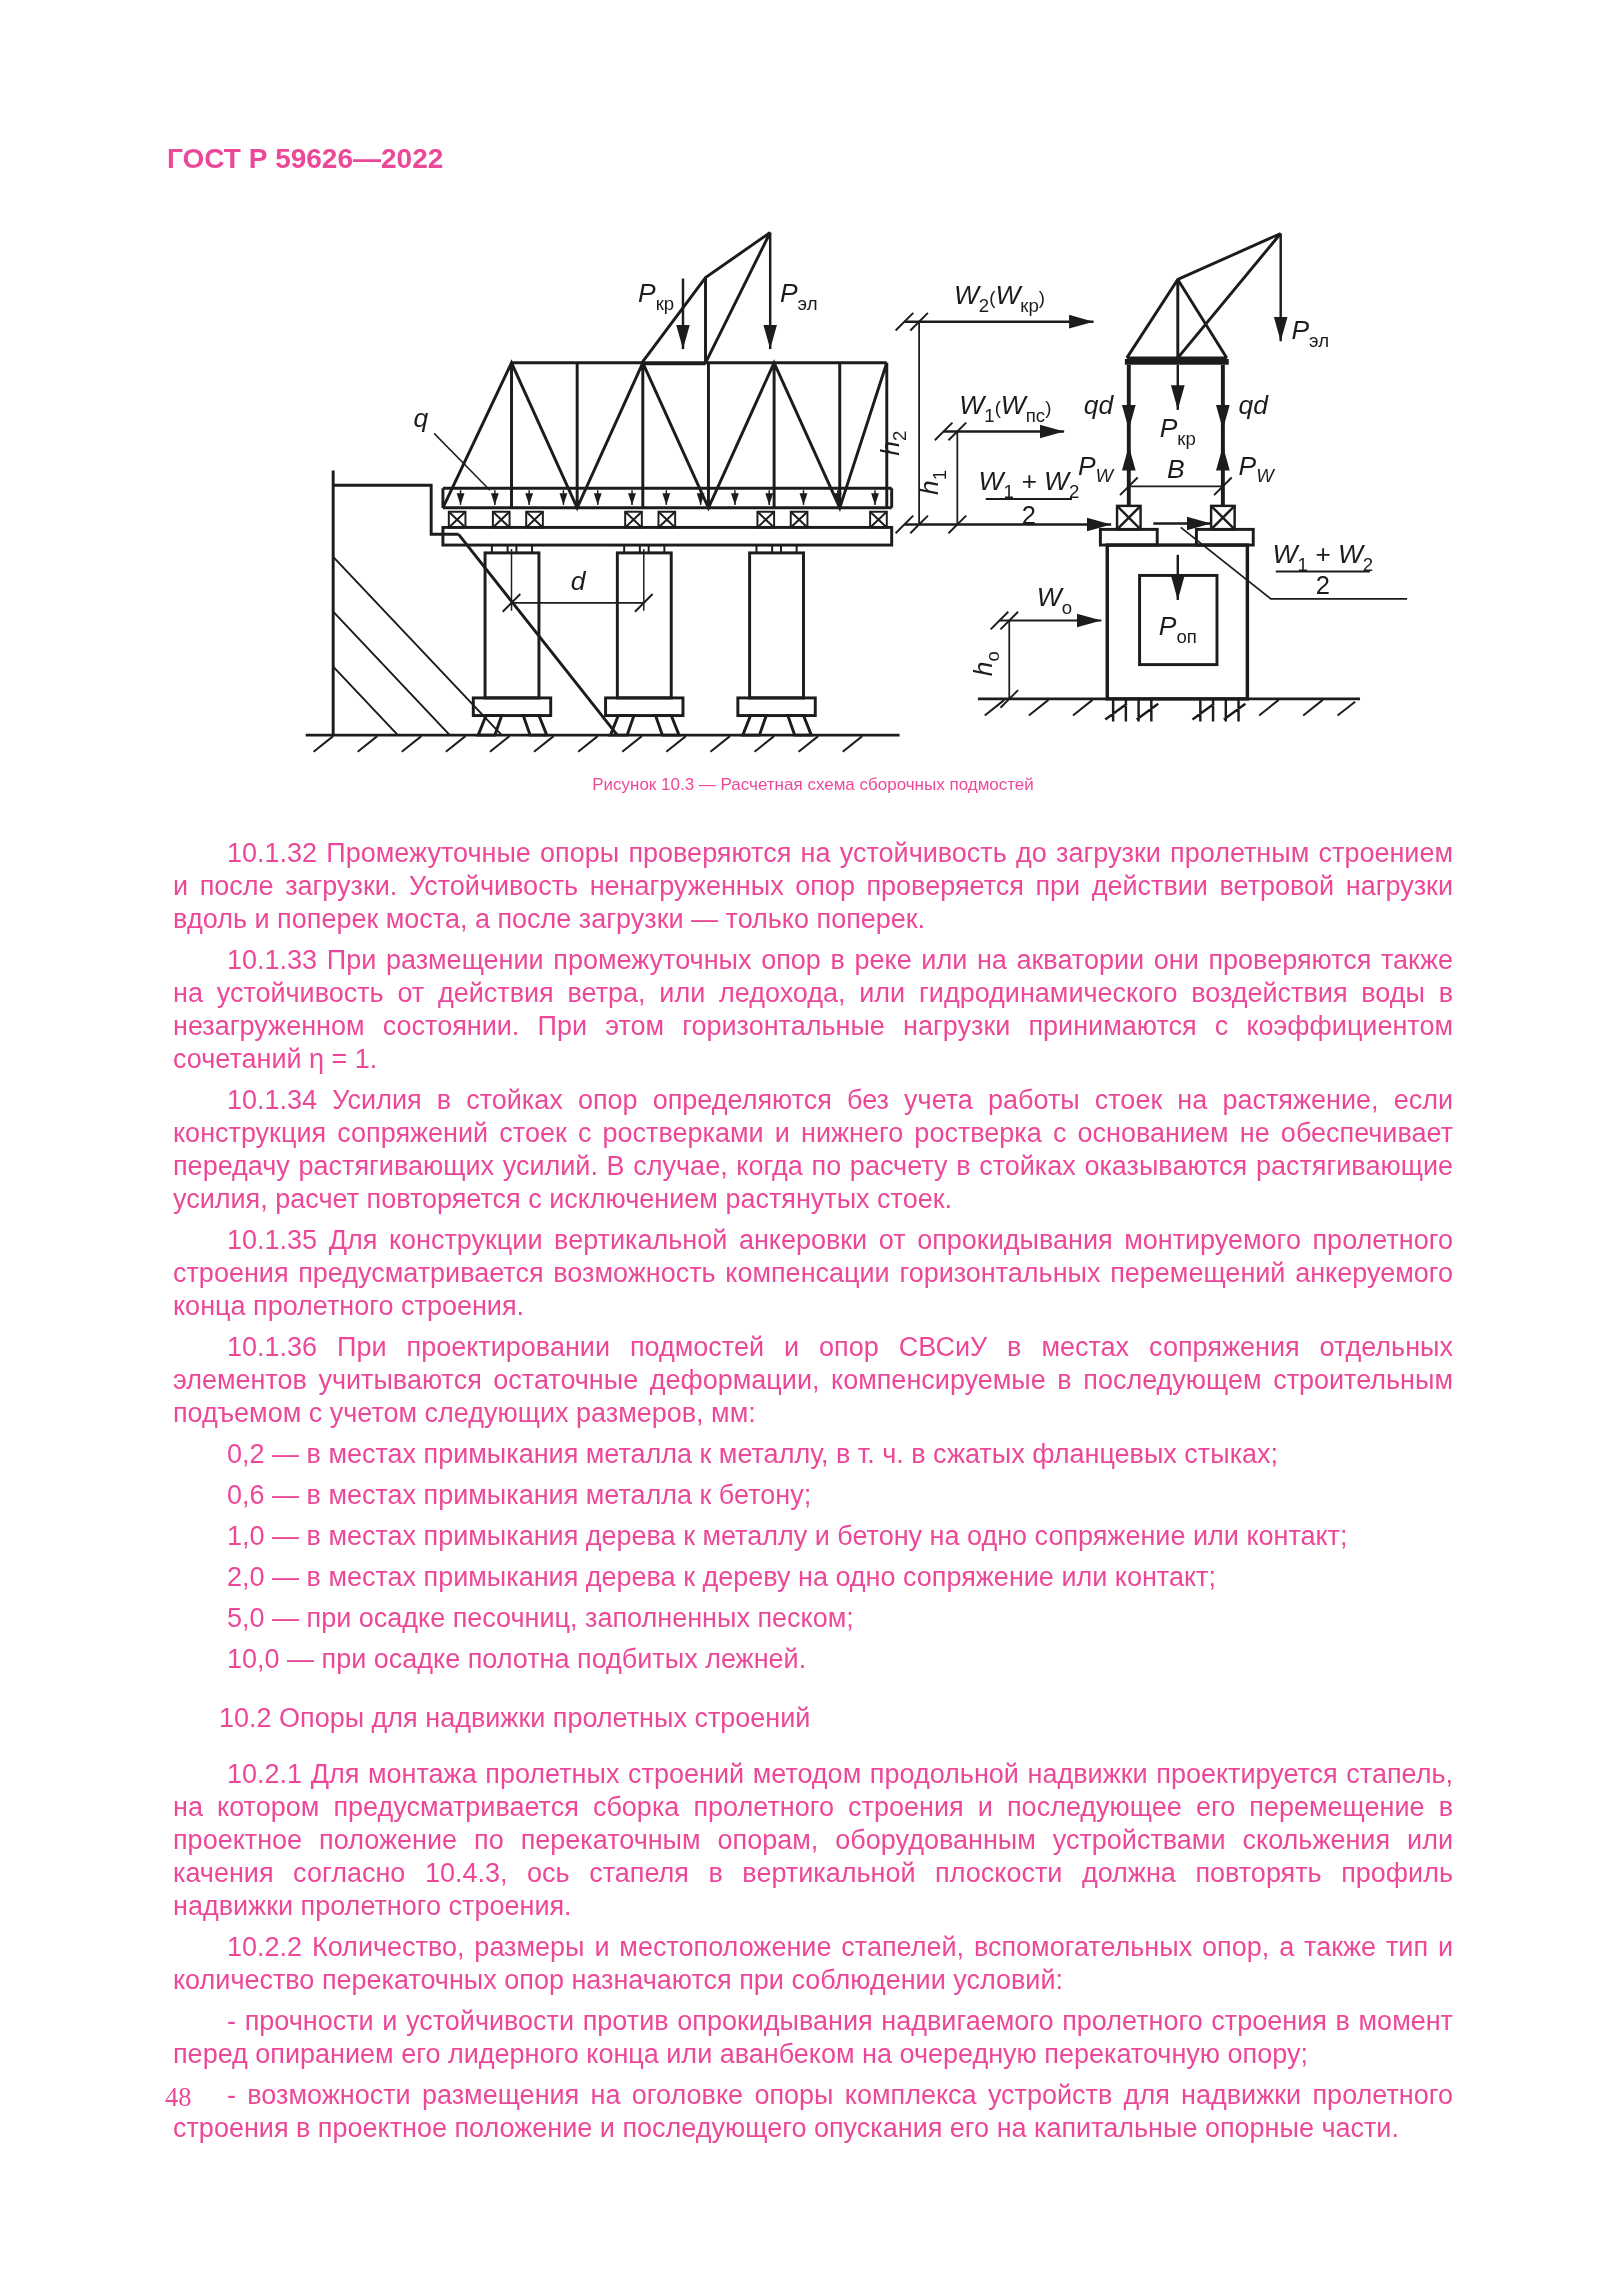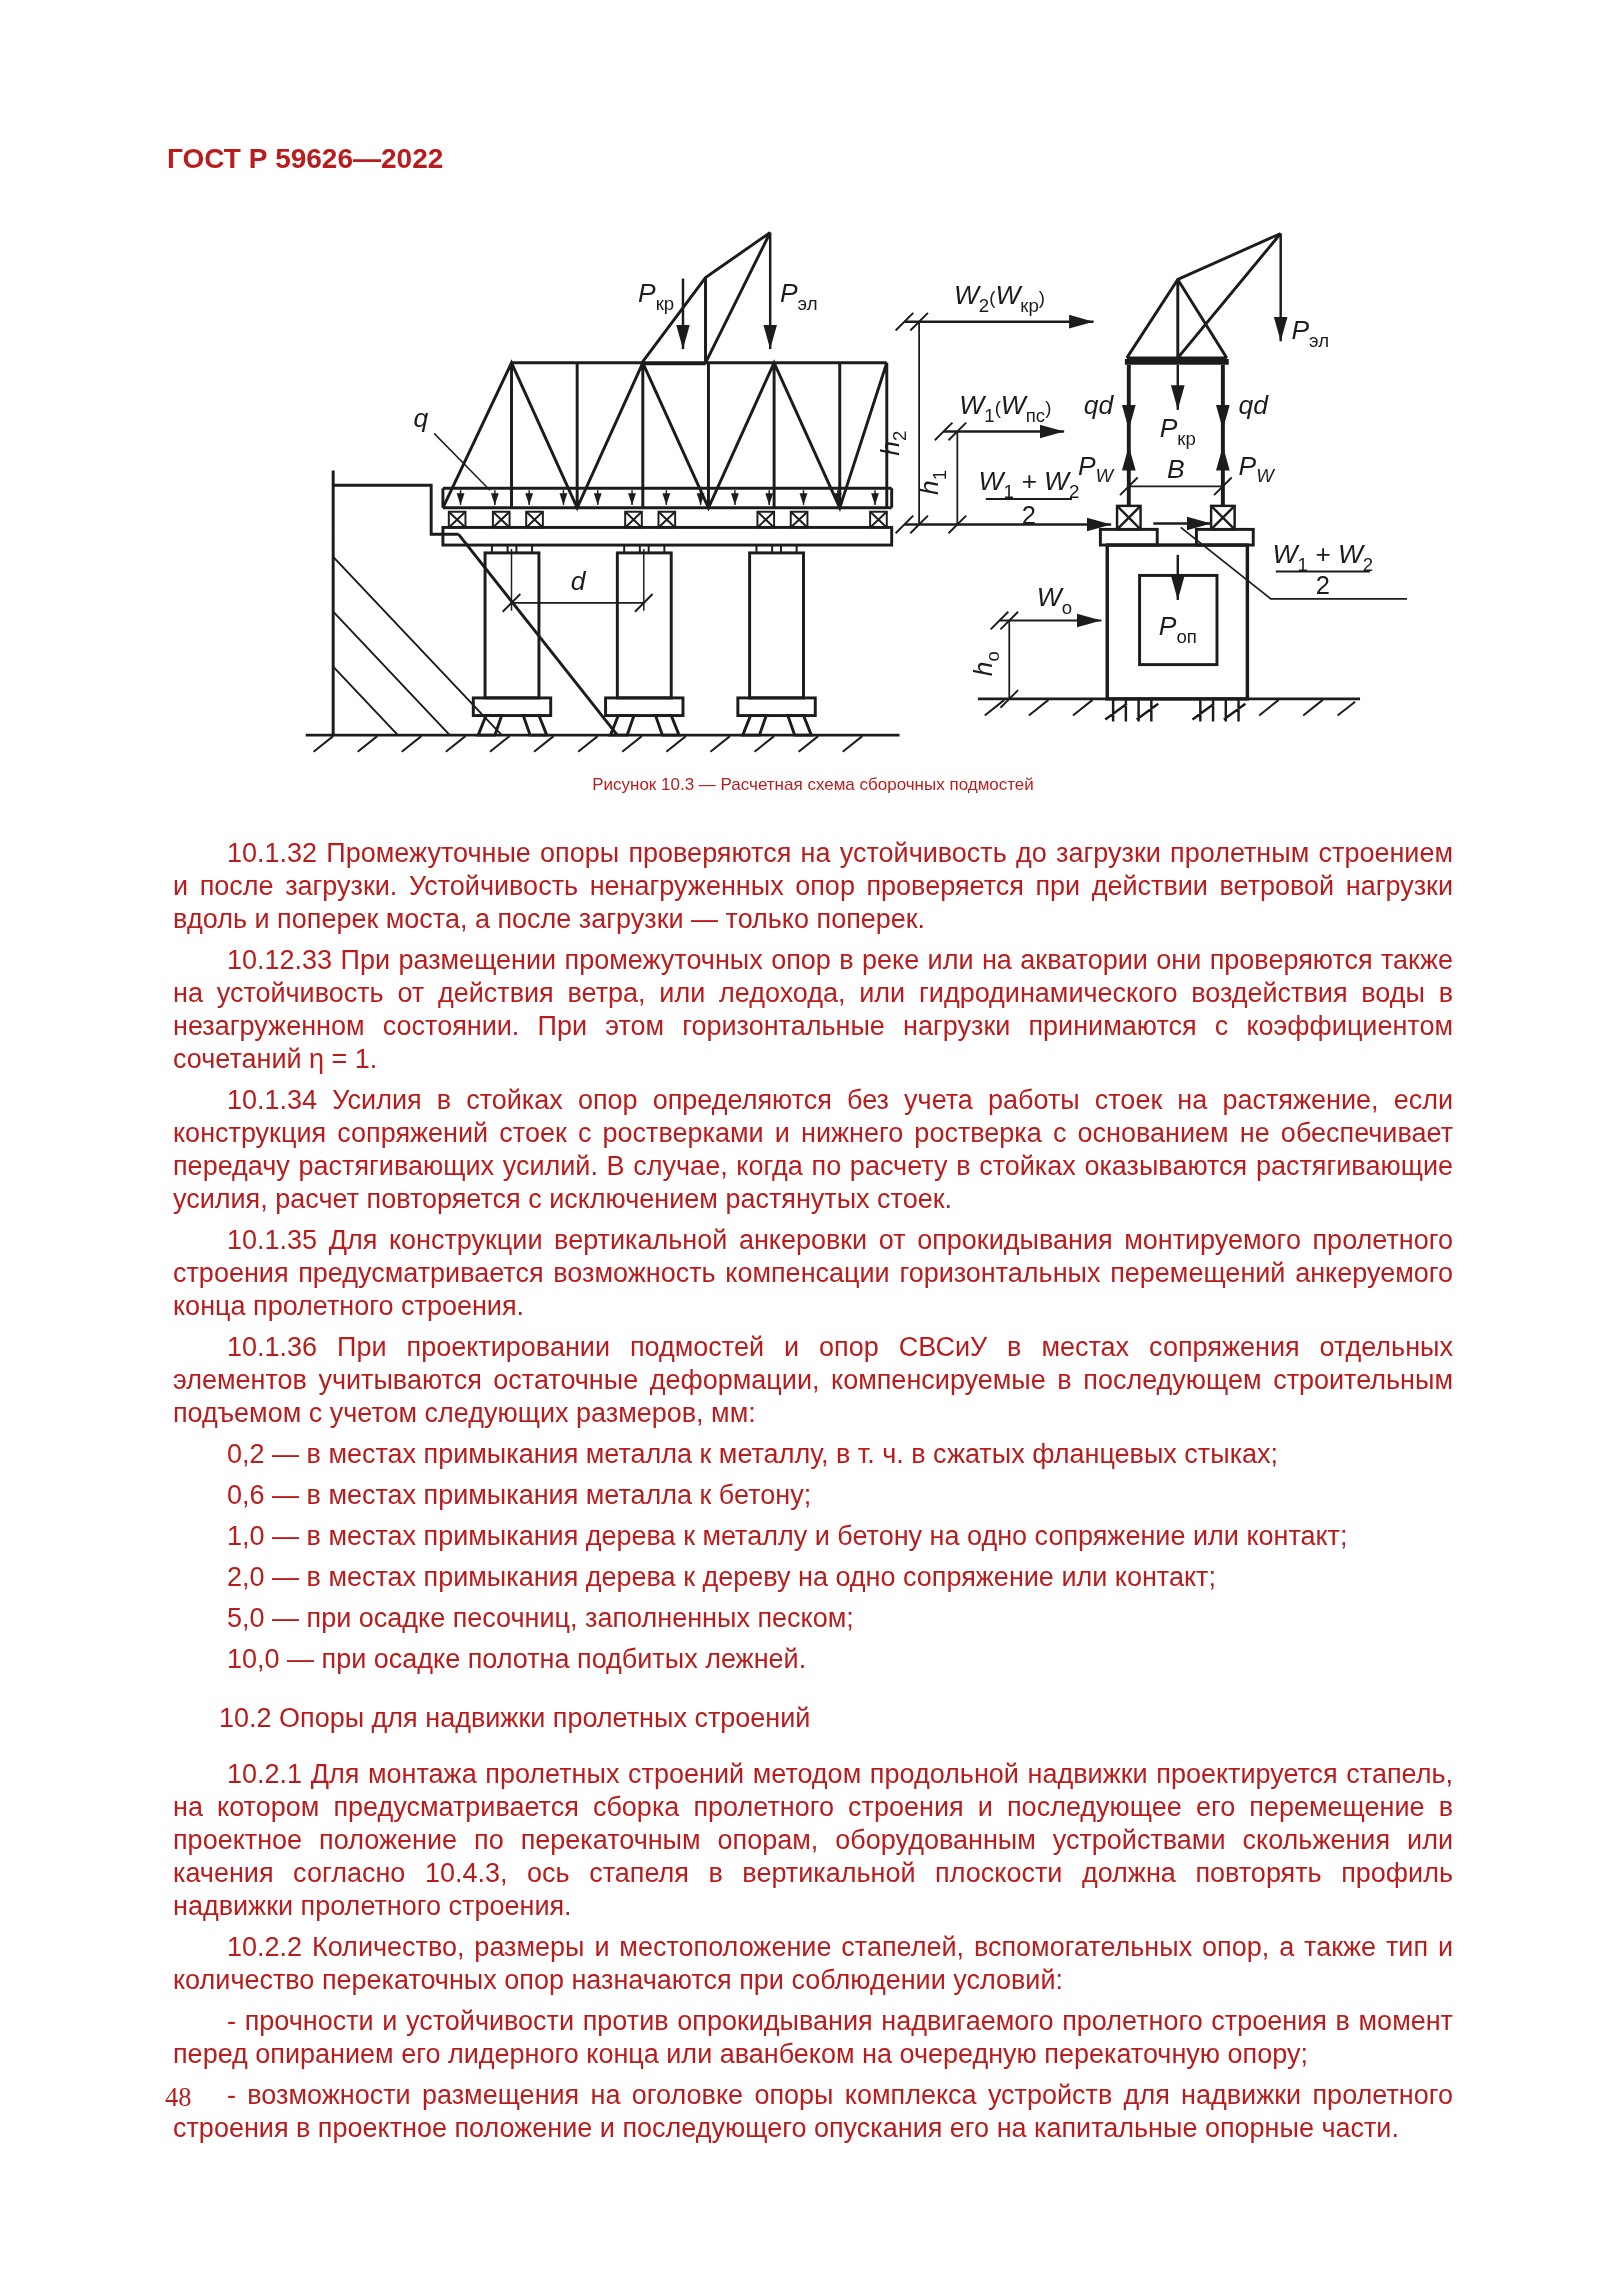--- a/index.html
+++ b/index.html
@@ -1,18 +1,18 @@
 <!DOCTYPE html>
 <html lang="ru"><head>
 <meta charset="utf-8">
 <style>
   html,body{margin:0;padding:0;background:#ffffff;}
   .page{
     position:relative;width:1581px;height:2293px;background:#ffffff;
-    font-family:"Liberation Sans",sans-serif;color:#b91c1c;overflow:hidden;
+    font-family:"Liberation Sans",sans-serif;color:#ec4899;overflow:hidden;
   }
   .doc-header{position:absolute;left:167px;top:143px;font-size:28px;font-weight:bold;}
   .figure-wrap{position:absolute;left:196px;top:147px;width:1215px;height:608px;}
   svg{display:block;}
   svg line,svg path,svg rect,svg polygon{stroke:#1c1c1c;fill:none;}
   svg .s1{stroke-width:1.5}
   svg .s18{stroke-width:1.8}
   svg .s2{stroke-width:2}
   svg .s25{stroke-width:2.5}
   svg .s3{stroke-width:3}
@@ -236,21 +236,21 @@
         <path class="s2" d="M805,580l20,-16 M850,580l20,-16 M895,580l20,-16 M1085,580l20,-16 M1130,580l20,-16 M1165,580l18,-14"></path>
         <path class="s25" d="M936,563 V586 M949,563 V586 M962,563 V586 M975,563 V586 M1025,563 V586 M1038,563 V586 M1051,563 V586 M1064,563 V586 M928,584 l22,-16 M960,584 l22,-16 M1017,584 l22,-16 M1049,584 l22,-16"></path>
       </g>
     </svg>
   </div>
 
   <div class="caption">Рисунок 10.3 — Расчетная схема сборочных подмостей</div>
 
   <div class="body-text">
     <p>10.1.32 Промежуточные опоры проверяются на устойчивость до загрузки пролетным строением и после загрузки. Устойчивость ненагруженных опор проверяется при действии ветровой нагрузки вдоль и поперек моста, а после загрузки — только поперек.</p>
-    <p>10.12.33 При размещении промежуточных опор в реке или на акватории они проверяются также на устойчивость от действия ветра, или ледохода, или гидродинамического воздействия воды в незагруженном состоянии. При этом горизонтальные нагрузки принимаются с коэффициентом сочетаний η = 1.</p>
+    <p>10.1.33 При размещении промежуточных опор в реке или на акватории они проверяются также на устойчивость от действия ветра, или ледохода, или гидродинамического воздействия воды в незагруженном состоянии. При этом горизонтальные нагрузки принимаются с коэффициентом сочетаний η = 1.</p>
     <p>10.1.34 Усилия в стойках опор определяются без учета работы стоек на растяжение, если конструкция сопряжений стоек с ростверками и нижнего ростверка с основанием не обеспечивает передачу растягивающих усилий. В случае, когда по расчету в стойках оказываются растягивающие усилия, расчет повторяется с исключением растянутых стоек.</p>
     <p>10.1.35 Для конструкции вертикальной анкеровки от опрокидывания монтируемого пролетного строения предусматривается возможность компенсации горизонтальных перемещений анкеруемого конца пролетного строения.</p>
     <p>10.1.36 При проектировании подмостей и опор СВСиУ в местах сопряжения отдельных элементов учитываются остаточные деформации, компенсируемые в последующем строительным подъемом с учетом следующих размеров, мм:</p>
     <p>0,2 — в местах примыкания металла к металлу, в т. ч. в сжатых фланцевых стыках;</p>
     <p>0,6 — в местах примыкания металла к бетону;</p>
     <p>1,0 — в местах примыкания дерева к металлу и бетону на одно сопряжение или контакт;</p>
     <p>2,0 — в местах примыкания дерева к дереву на одно сопряжение или контакт;</p>
     <p>5,0 — при осадке песочниц, заполненных песком;</p>
     <p>10,0 — при осадке полотна подбитых лежней.</p>
     <p class="heading">10.2 Опоры для надвижки пролетных строений</p>

